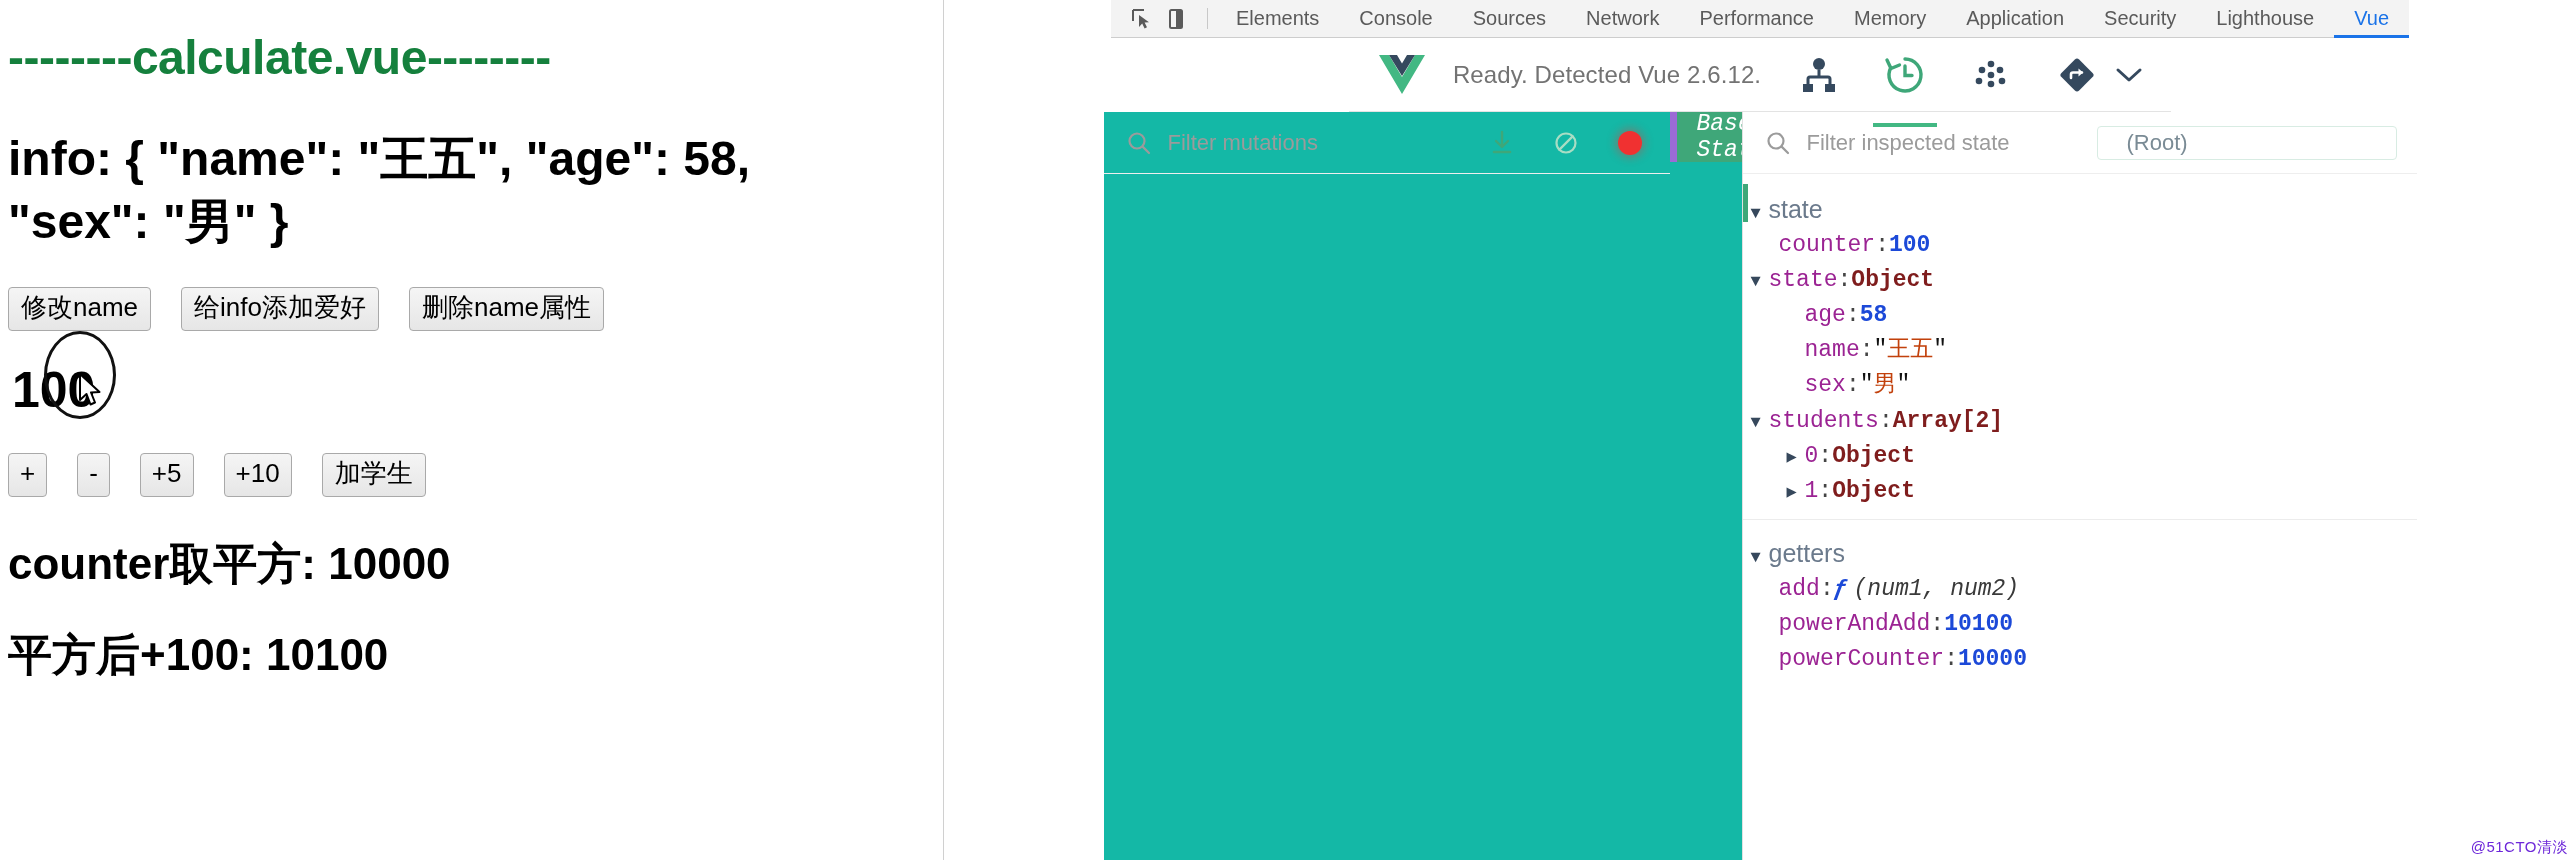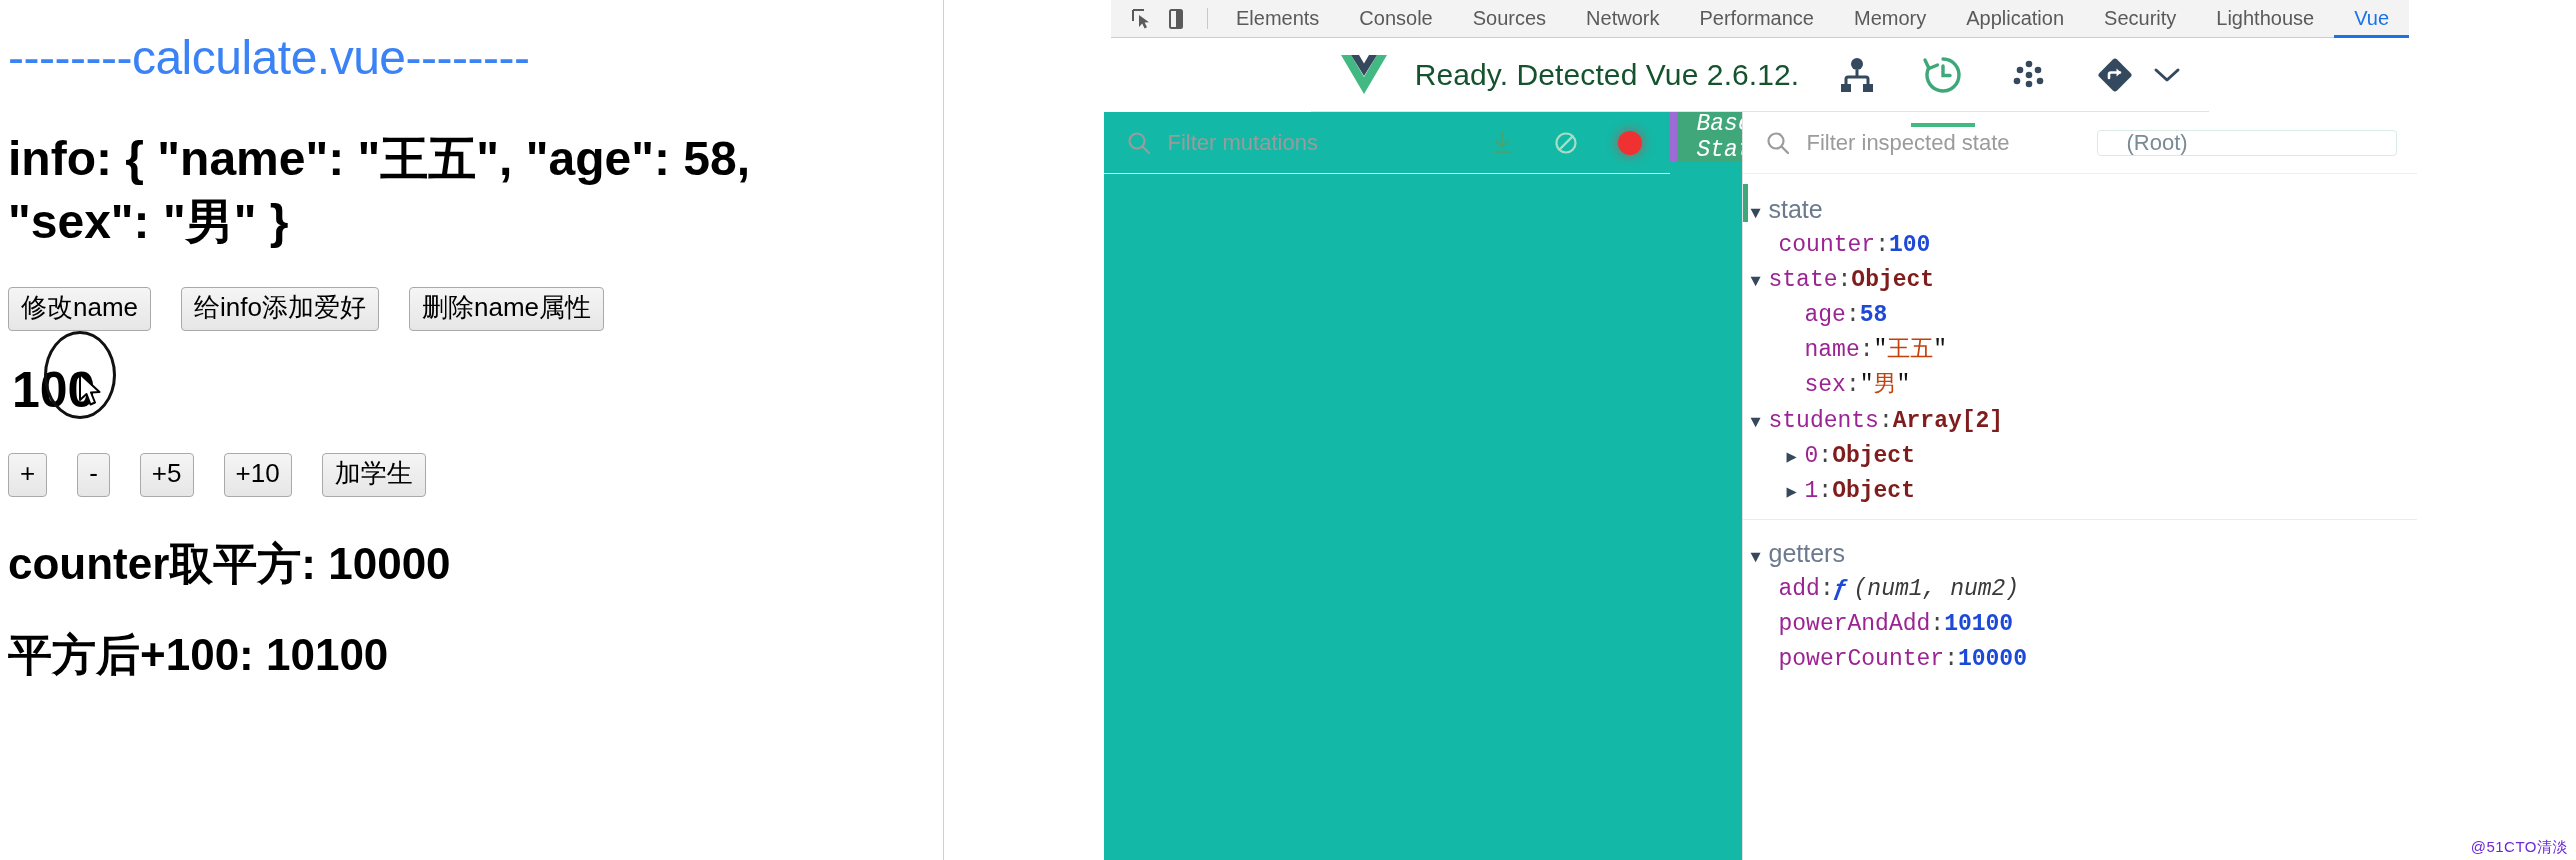--- a/index.html
+++ b/index.html
@@ -14,21 +14,21 @@
 
   
   .page {
     width: 943px; height: 861px;
     background: #fff;
     padding: 0 8px;
     position: relative;
     overflow: hidden;
   }
   .page h2 {
-    font-size: 48px; font-weight: 400; color: #3b82f6;
+    font-size: 48px; font-weight: 700; color: #15803d;
     margin: 30px 0 0 0; line-height: 1.18;
     letter-spacing: -0.5px; white-space: nowrap;
   }
   .page .info-line {
     font-size: 48px; font-weight: 700; color: #000;
     margin: 40px 0 0 0; line-height: 1.32;
     max-width: 879px; word-break: break-word;
   }
   .btn-row { margin-top: 34px; display: flex; align-items: center; }
   .btn-row.second { margin-top: 38px; }
@@ -102,21 +102,21 @@
   
   .vue-header {
     height: 74px; min-height: 74px;
     display: flex; align-items: center;
     border-bottom: 1px solid #e3e3e3;
     padding: 0 24px 0 28px;
     background: #fff;
   }
   .vue-logo { width: 50px; height: 44px; margin-right: 26px; }
   .vue-ready {
-    font-size: 30px; color: #14532d; letter-spacing: 0.1px;
+    font-size: 24px; color: #737373; letter-spacing: 0.1px;
     font-family: "Liberation Sans", sans-serif;
   }
   .vue-header-icons { margin-left: auto; display: flex; align-items: center; }
   .vh-icon {
     width: 56px; height: 56px; margin-left: 30px;
     display: flex; align-items: center; justify-content: center;
     cursor: pointer; position: relative;
   }
   .vh-icon.active::after {
     content: ""; position: absolute; left: -4px; right: -4px; bottom: -24px;
@@ -153,21 +153,21 @@
     width: 40px; height: 40px; margin-left: 24px;
     display: flex; align-items: center; justify-content: center; cursor: pointer;
   }
   .rec-dot {
     width: 24px; height: 24px; border-radius: 50%;
     background: #f03131; box-shadow: 0 0 9px 3px rgba(240,49,49,0.35);
   }
   .root-select {
     margin-left: auto;
     border: 1px solid #d8ece3; border-radius: 4px;
-    height: 26px; min-width: 300px;
+    height: 34px; min-width: 300px;
     display: flex; align-items: center; padding: 0 29px;
     font-size: 22px; color: #7a8b95;
     cursor: pointer; background: #fff;
   }
 
   
   .mutation-list { flex: 1; overflow: hidden; }
   .mutation-row {
     height: 50px; display: flex; align-items: center;
     background: #3fa779; color: #ffffff;

